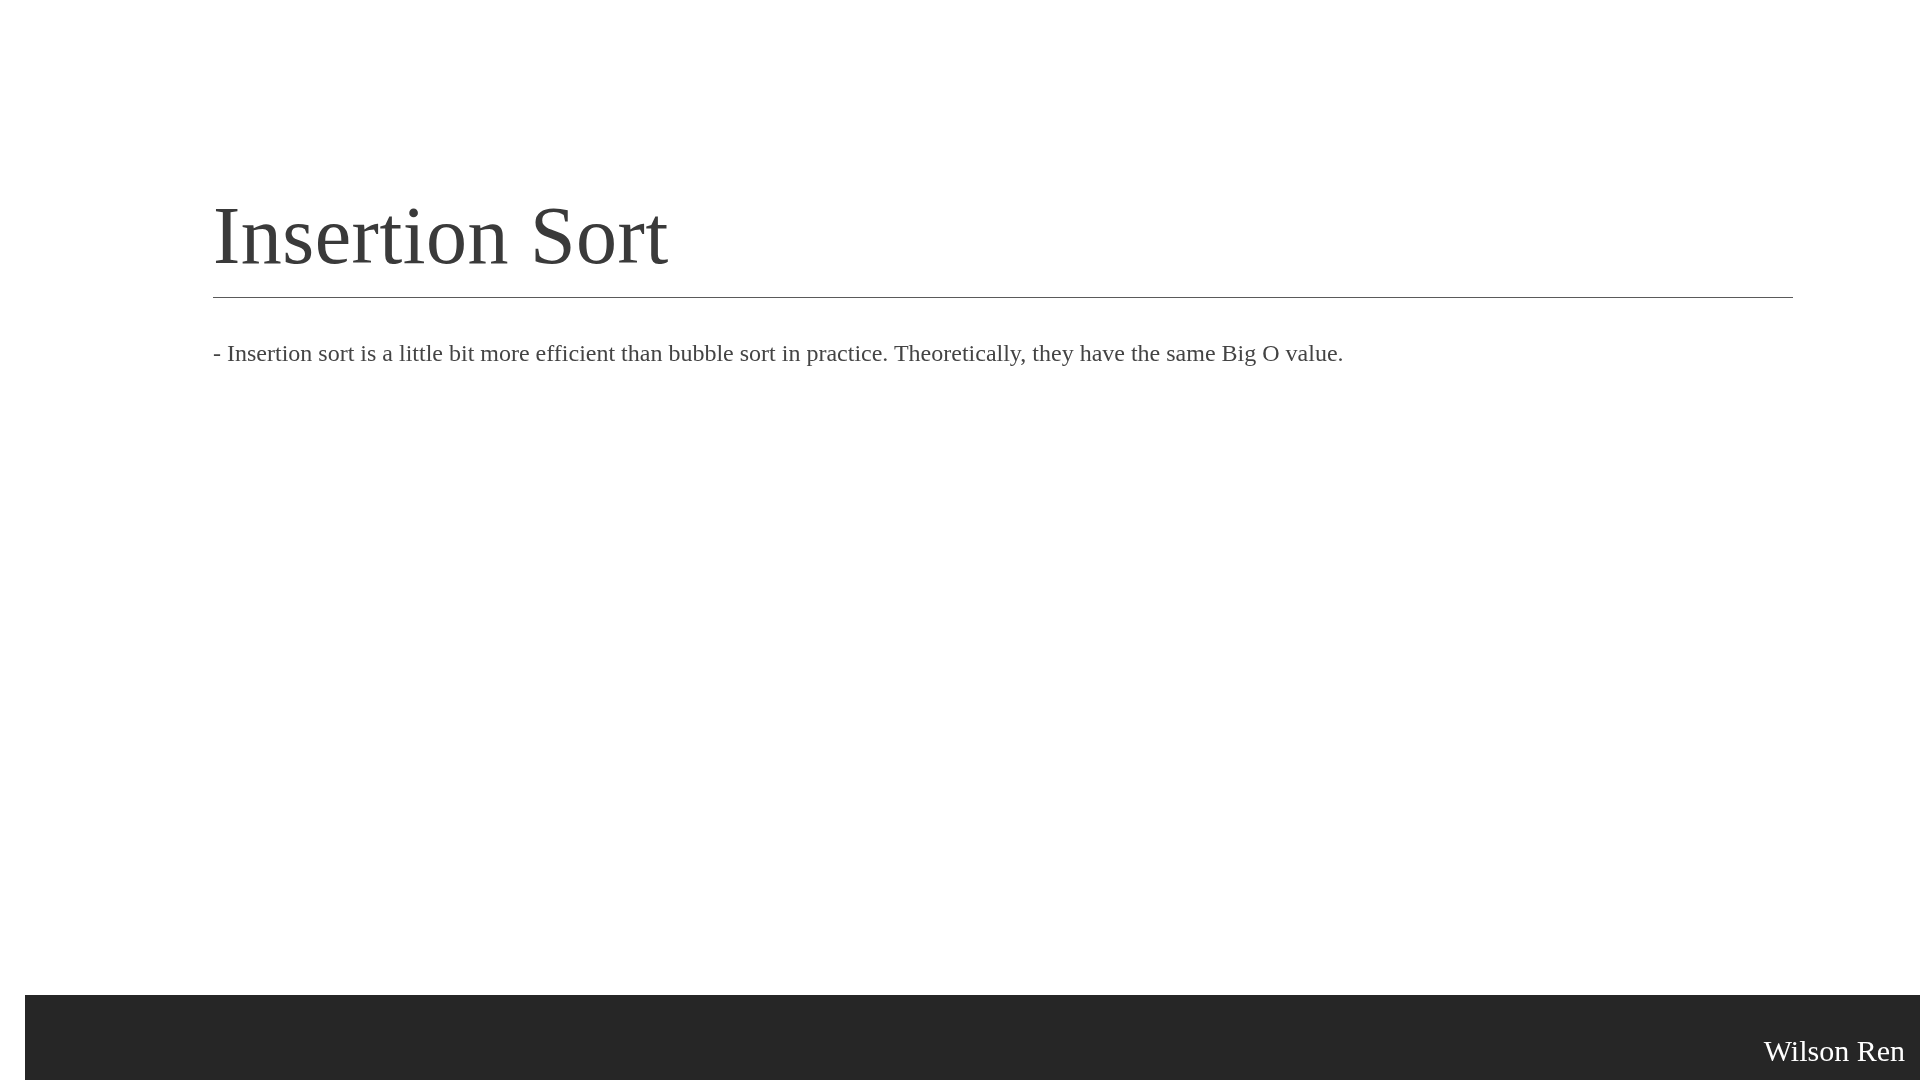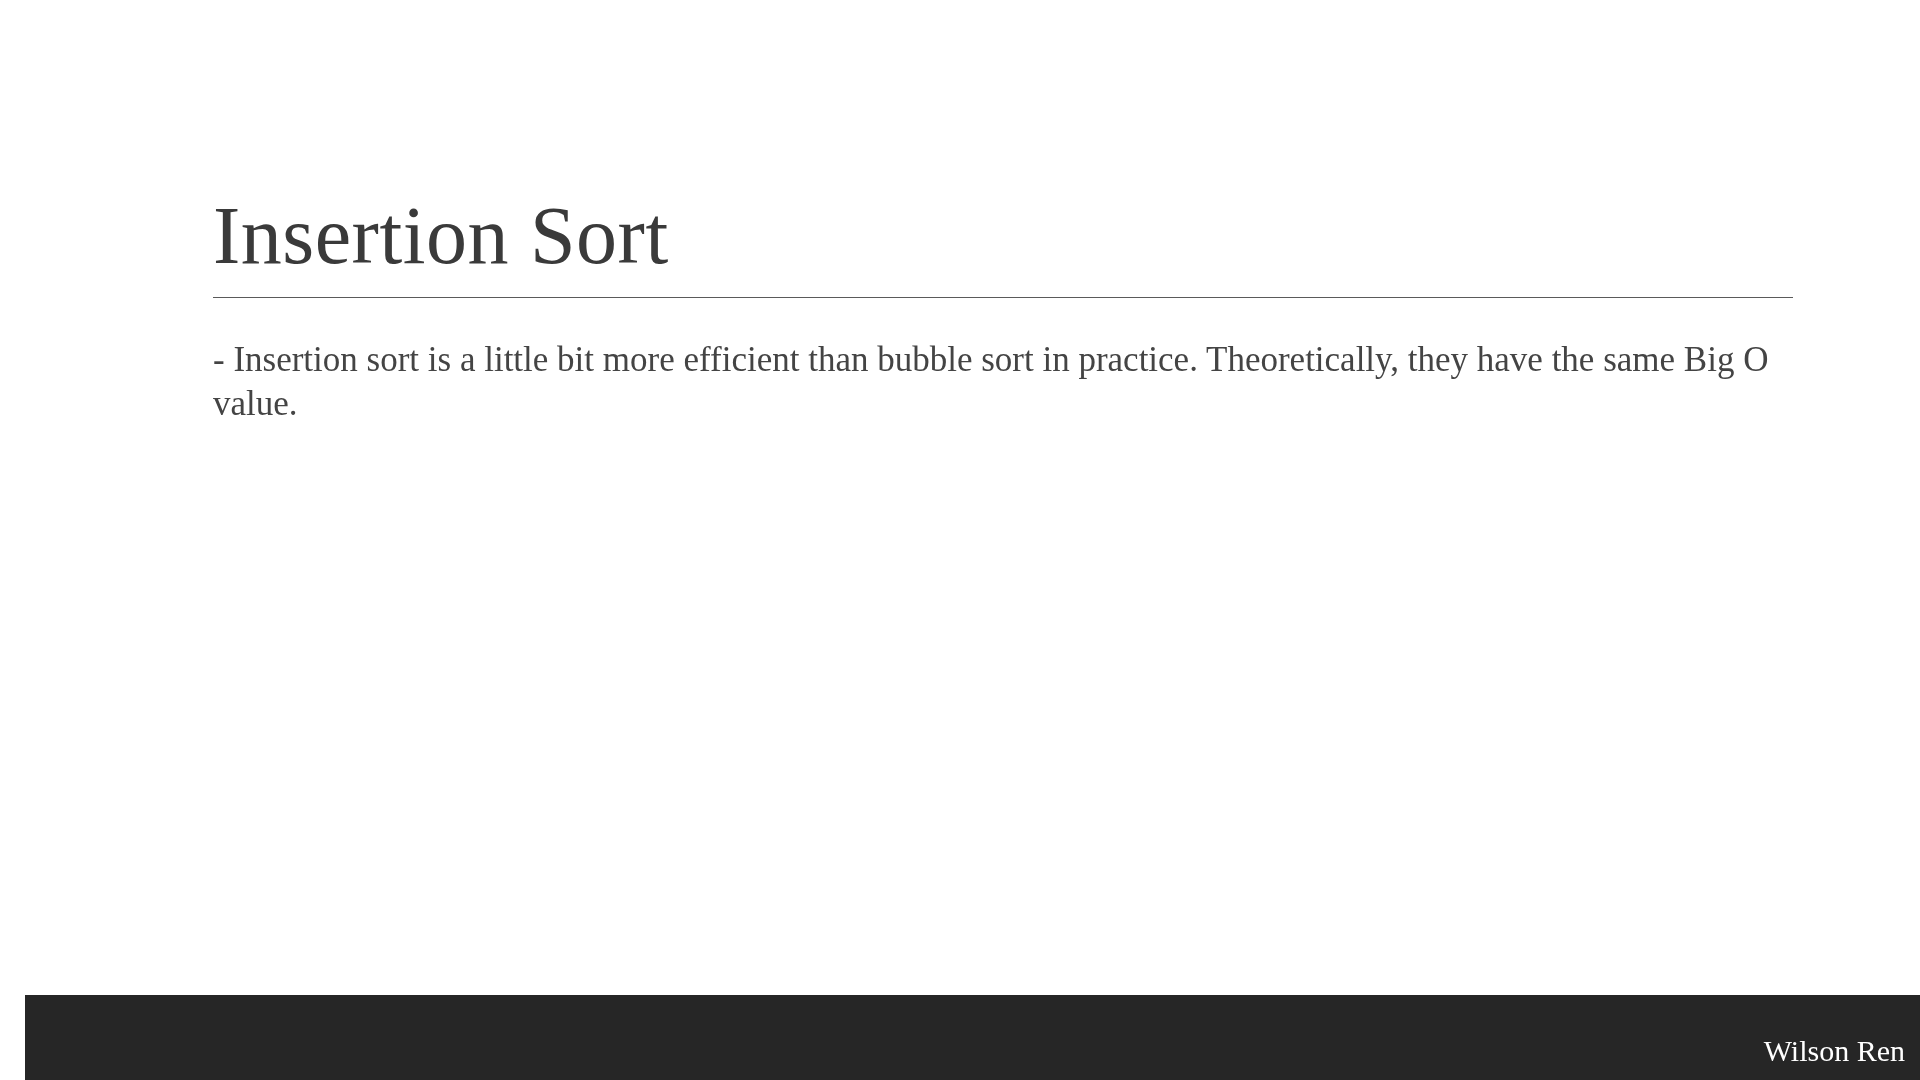--- a/index.html
+++ b/index.html
@@ -45,21 +45,21 @@
   }
 
   .body-block {
     position: absolute;
     left: 188px;
     top: 338px;
     width: 1590px;
   }
 
   .body-para {
-    font-size: 35px;
+    font-size: 24px;
     line-height: 1.26;
     color: #444444;
     margin: 0 0 28px 0;
     text-align: left;
   }
 
   .footer-bar {
     position: absolute;
     left: 0;
     bottom: 0;

